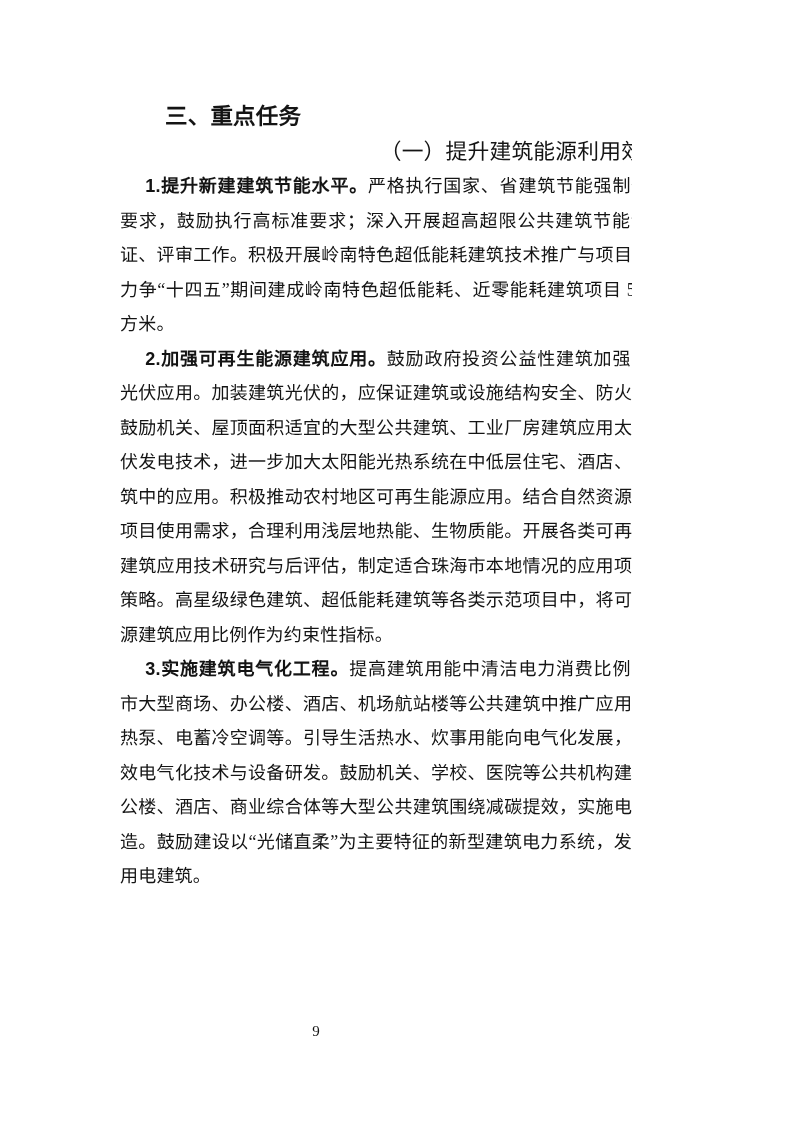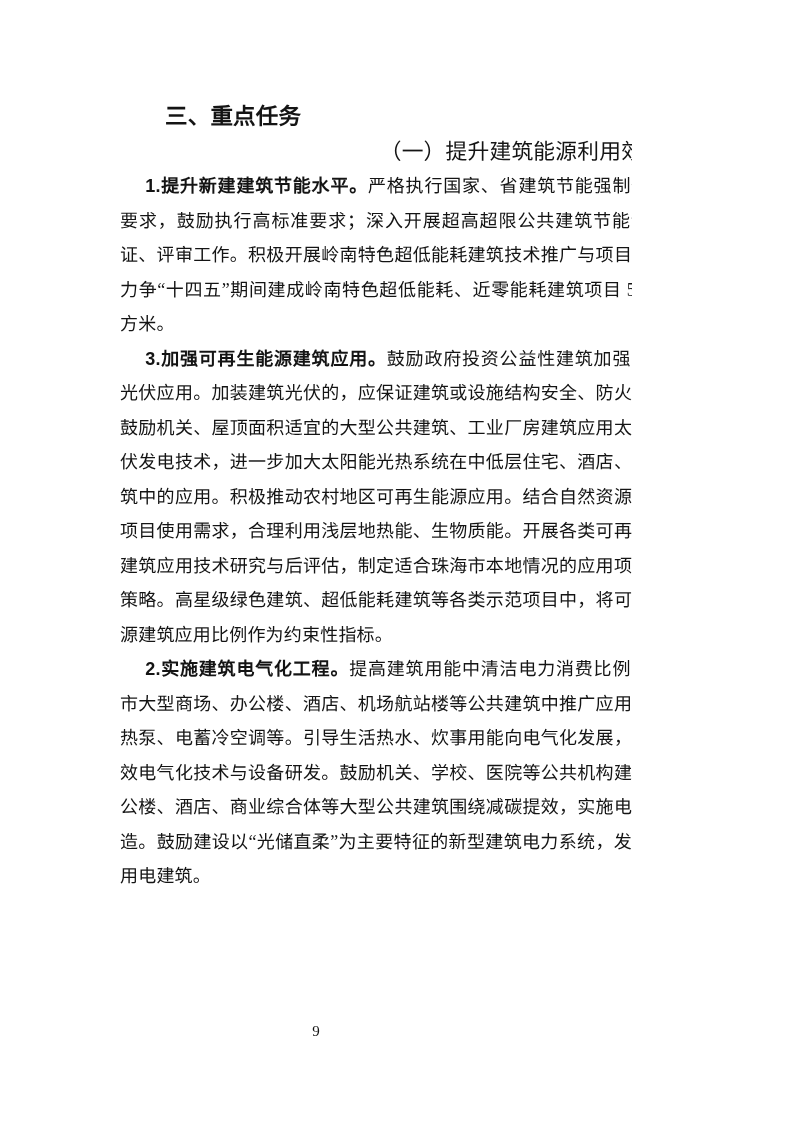--- a/index.html
+++ b/index.html
@@ -69,20 +69,20 @@
 
 <div class="page">
   <div class="content">
 
     <p class="line h-section">三、重点任务</p>
 
     <p class="line h-sub">（一）提升建筑能源利用效率。</p>
 
     <p class="line p-num"><span class="lead">1.提升新建建筑节能水平。</span><span>严格执行国家、省建筑节能强制性标准要求，鼓励执行高标准要求；深入开展超高超限公共建筑节能设计论证、评审工作。积极开展岭南特色超低能耗建筑技术推广与项目建设，力争“十四五”期间建成岭南特色超低能耗、近零能耗建筑项目 50 万平方米。</span></p>
 
-    <p class="line p-num"><span class="lead">3.加强可再生能源建筑应用。</span><span>鼓励政府投资公益性建筑加强太阳能光伏应用。加装建筑光伏的，应保证建筑或设施结构安全、防火安全。鼓励机关、屋顶面积适宜的大型公共建筑、工业厂房建筑应用太阳能光伏发电技术，进一步加大太阳能光热系统在中低层住宅、酒店、学校建筑中的应用。积极推动农村地区可再生能源应用。结合自然资源条件和项目使用需求，合理利用浅层地热能、生物质能。开展各类可再生能源建筑应用技术研究与后评估，制定适合珠海市本地情况的应用项目运行策略。高星级绿色建筑、超低能耗建筑等各类示范项目中，将可再生能源建筑应用比例作为约束性指标。</span></p>
+    <p class="line p-num"><span class="lead">2.加强可再生能源建筑应用。</span><span>鼓励政府投资公益性建筑加强太阳能光伏应用。加装建筑光伏的，应保证建筑或设施结构安全、防火安全。鼓励机关、屋顶面积适宜的大型公共建筑、工业厂房建筑应用太阳能光伏发电技术，进一步加大太阳能光热系统在中低层住宅、酒店、学校建筑中的应用。积极推动农村地区可再生能源应用。结合自然资源条件和项目使用需求，合理利用浅层地热能、生物质能。开展各类可再生能源建筑应用技术研究与后评估，制定适合珠海市本地情况的应用项目运行策略。高星级绿色建筑、超低能耗建筑等各类示范项目中，将可再生能源建筑应用比例作为约束性指标。</span></p>
 
-    <p class="line p-num"><span class="lead">2.实施建筑电气化工程。</span><span>提高建筑用能中清洁电力消费比例，在城市大型商场、办公楼、酒店、机场航站楼等公共建筑中推广应用空气源热泵、电蓄冷空调等。引导生活热水、炊事用能向电气化发展，促进高效电气化技术与设备研发。鼓励机关、学校、医院等公共机构建筑和办公楼、酒店、商业综合体等大型公共建筑围绕减碳提效，实施电气化改造。鼓励建设以“光储直柔”为主要特征的新型建筑电力系统，发展柔性用电建筑。</span></p>
+    <p class="line p-num"><span class="lead">3.实施建筑电气化工程。</span><span>提高建筑用能中清洁电力消费比例，在城市大型商场、办公楼、酒店、机场航站楼等公共建筑中推广应用空气源热泵、电蓄冷空调等。引导生活热水、炊事用能向电气化发展，促进高效电气化技术与设备研发。鼓励机关、学校、医院等公共机构建筑和办公楼、酒店、商业综合体等大型公共建筑围绕减碳提效，实施电气化改造。鼓励建设以“光储直柔”为主要特征的新型建筑电力系统，发展柔性用电建筑。</span></p>
 
   </div>
 
   <div class="footer">9</div>
 </div>
 
 </body></html>

